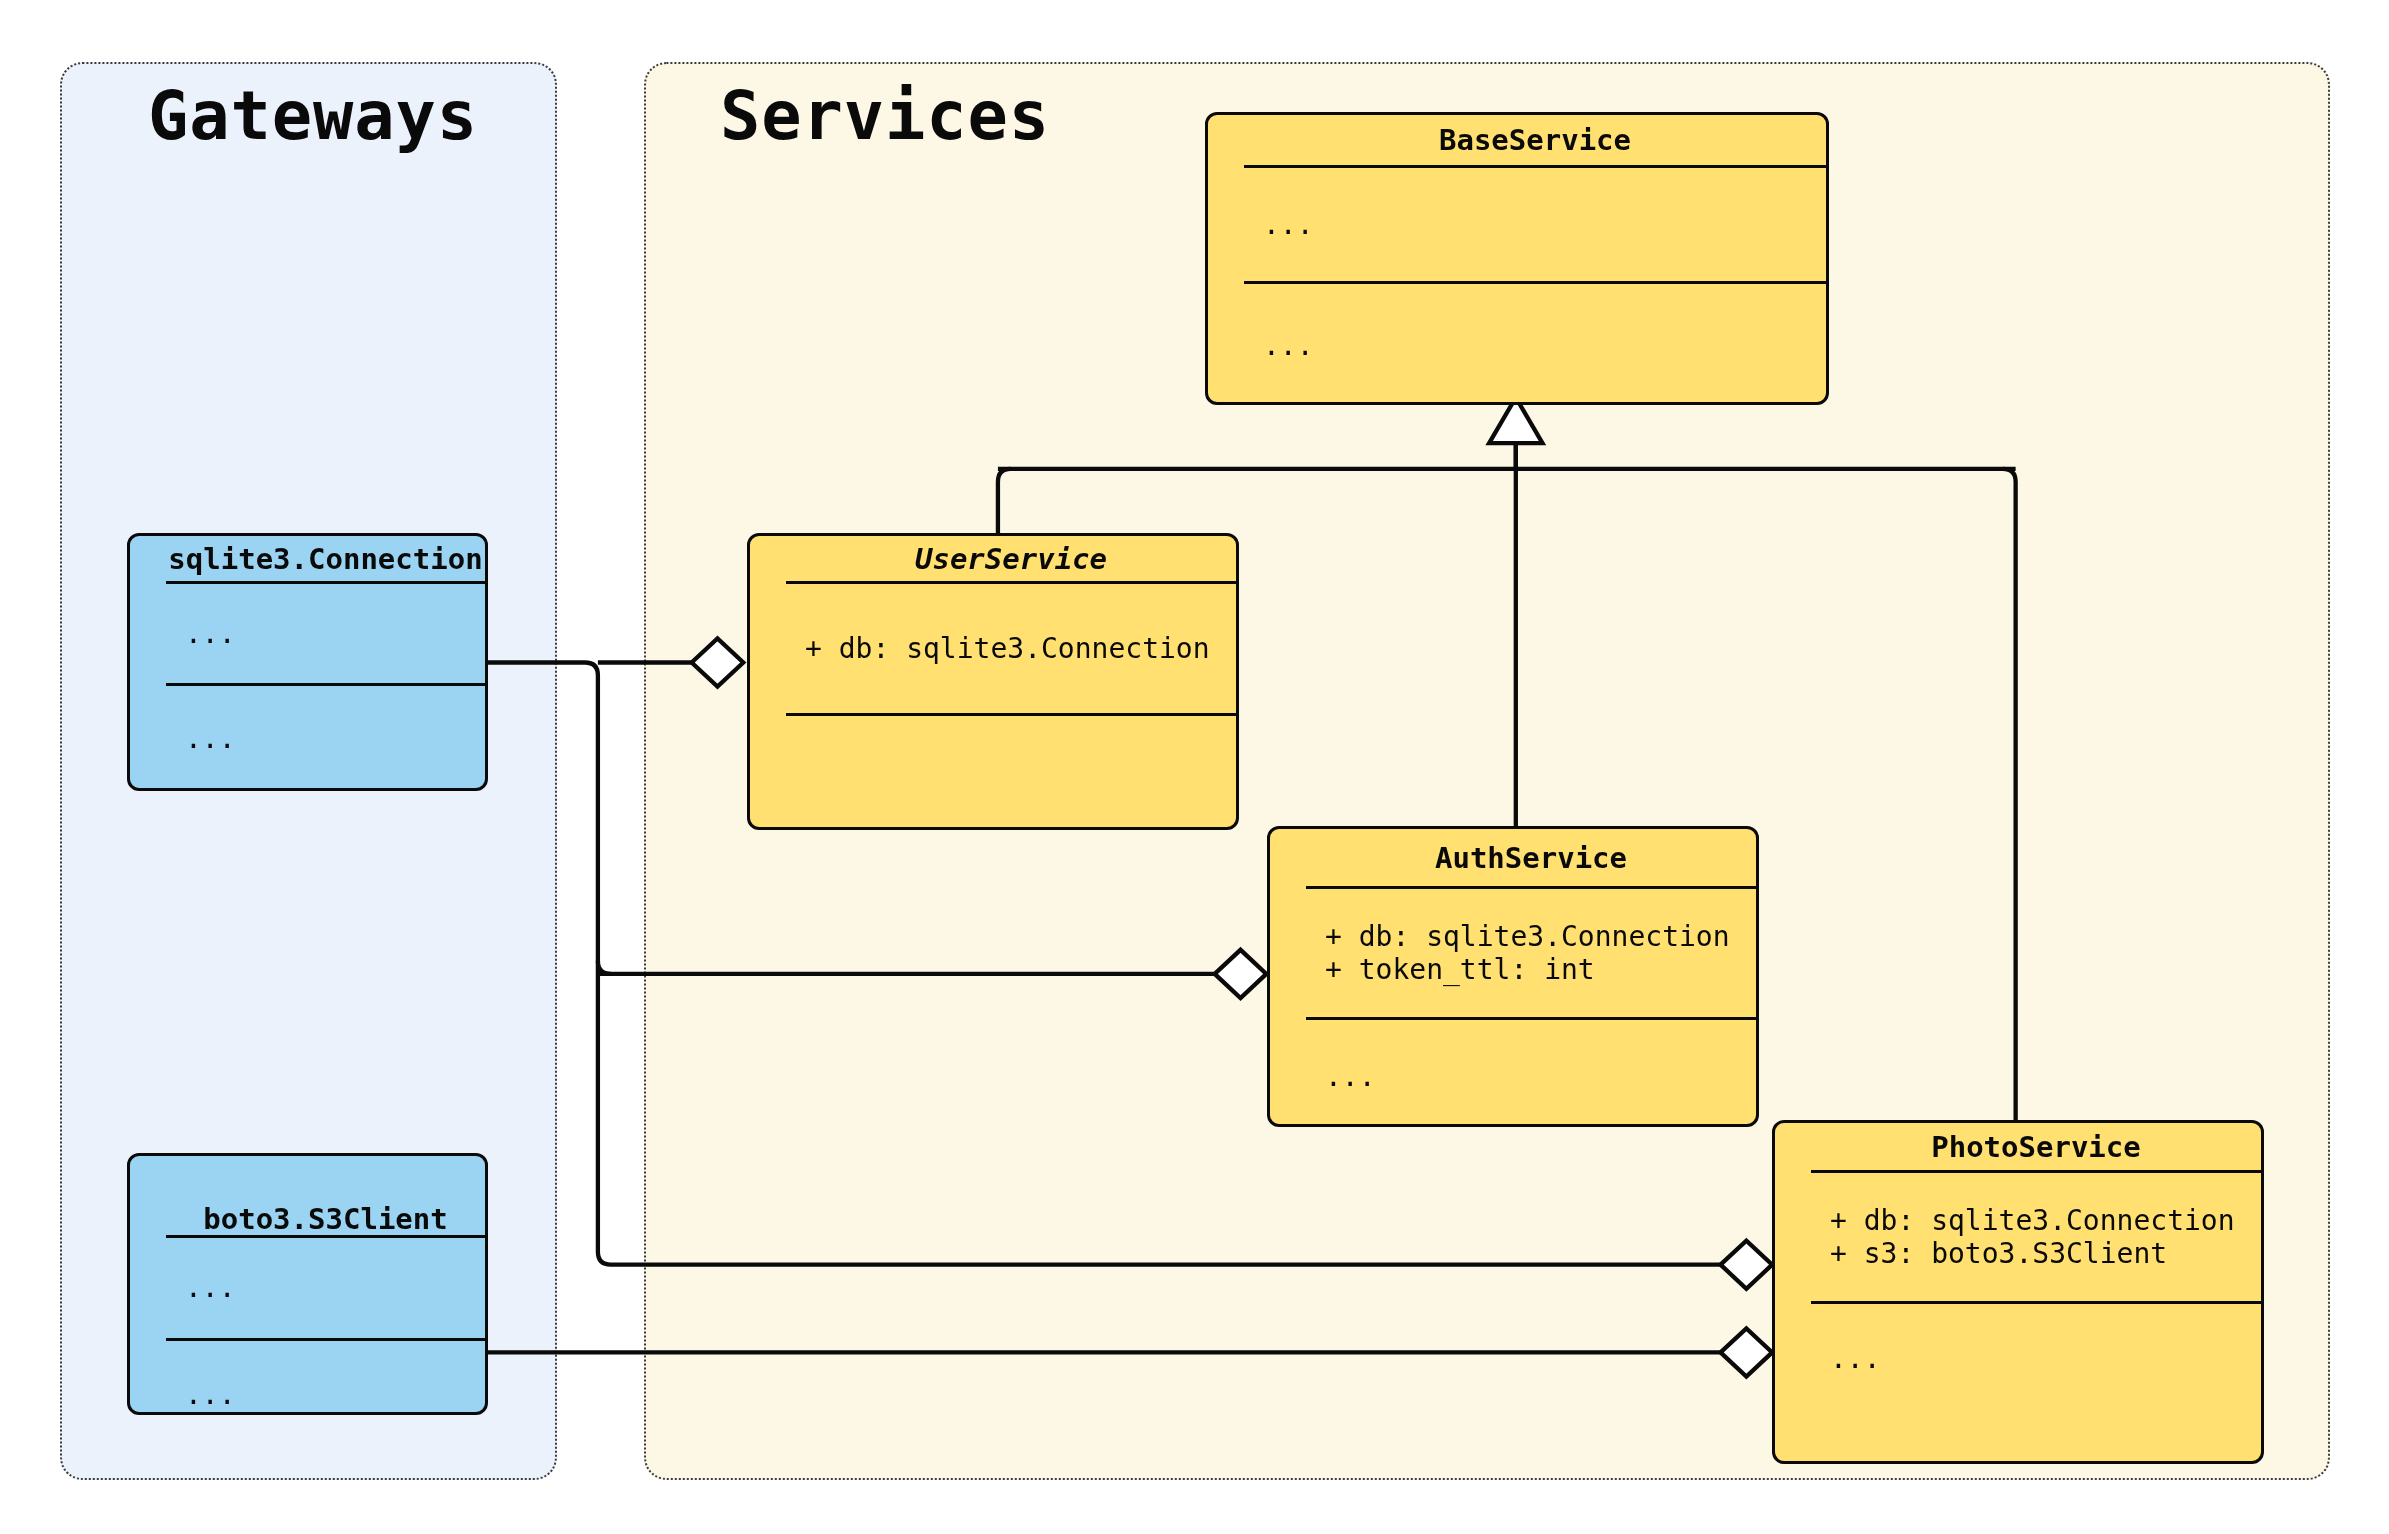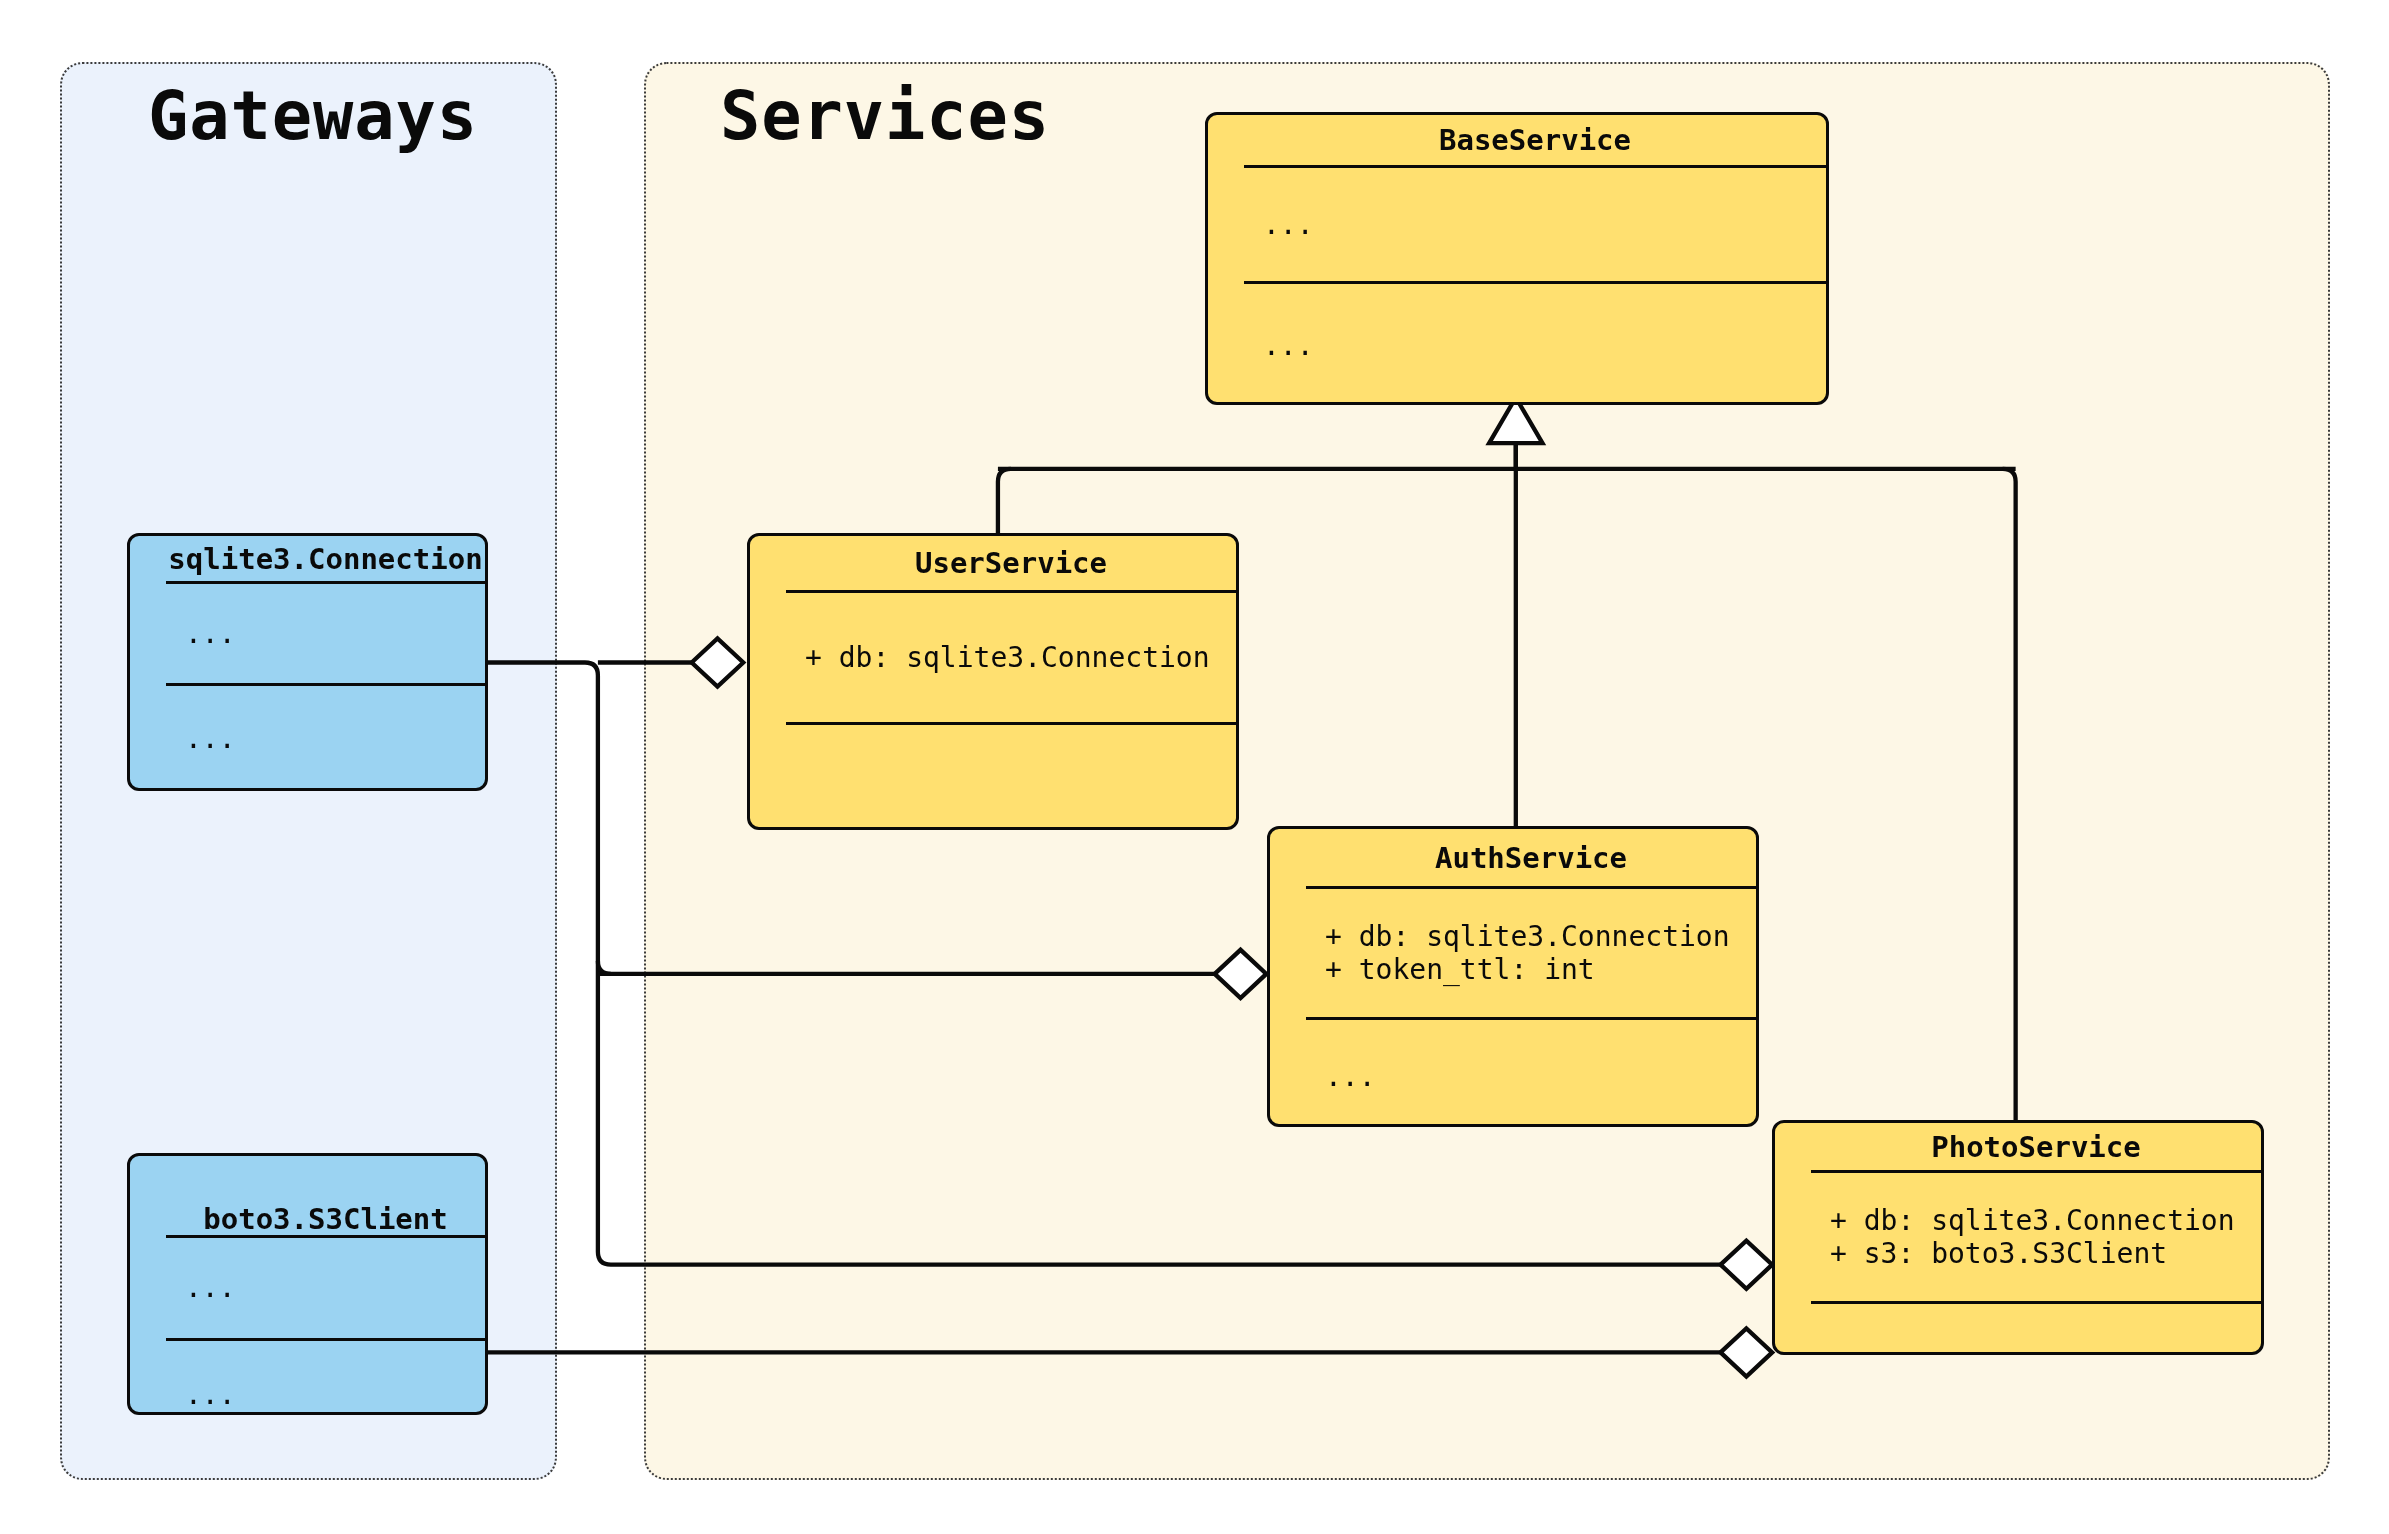--- a/index.html
+++ b/index.html
@@ -153,41 +153,41 @@
     <div class="cls-name" style="height:53px;">BaseService</div>
     <div class="cls-compartment divider" style="height:116px;">
       <span class="attr-line">...</span>
     </div>
     <div class="cls-compartment" style="height:123px;">
       <span class="attr-line">...</span>
     </div>
   </div>
 
   <div class="uml-class" style="left:747px; top:533px; width:492px; height:297px;">
-    <div class="cls-name" style="height:57px;">UserService</div>
+    <div class="cls-name" style="height:48px;font-style:italic;">UserService</div>
     <div class="cls-compartment divider" style="height:132px;">
       <span class="attr-line">+ db: sqlite3.Connection</span>
     </div>
     <div class="cls-compartment" style="height:115px;">
       <span class="attr-line"></span>
     </div>
   </div>
 
   <div class="uml-class" style="left:1267px; top:826px; width:492px; height:301px;">
     <div class="cls-name" style="height:60px;">AuthService</div>
     <div class="cls-compartment divider" style="height:131px;">
       <span class="attr-line">+ db: sqlite3.Connection</span>
       <span class="attr-line">+ token_ttl: int</span>
     </div>
     <div class="cls-compartment" style="height:114px;">
       <span class="attr-line">...</span>
     </div>
   </div>
 
-  <div class="uml-class" style="left:1772px; top:1120px; width:492px; height:235px;">
+  <div class="uml-class" style="left:1772px; top:1120px; width:492px; height:344px;">
     <div class="cls-name" style="height:50px;">PhotoService</div>
     <div class="cls-compartment divider" style="height:131px;">
       <span class="attr-line">+ db: sqlite3.Connection</span>
       <span class="attr-line">+ s3: boto3.S3Client</span>
     </div>
     <div class="cls-compartment" style="height:109px;">
       <span class="attr-line">...</span>
     </div>
   </div>
 

